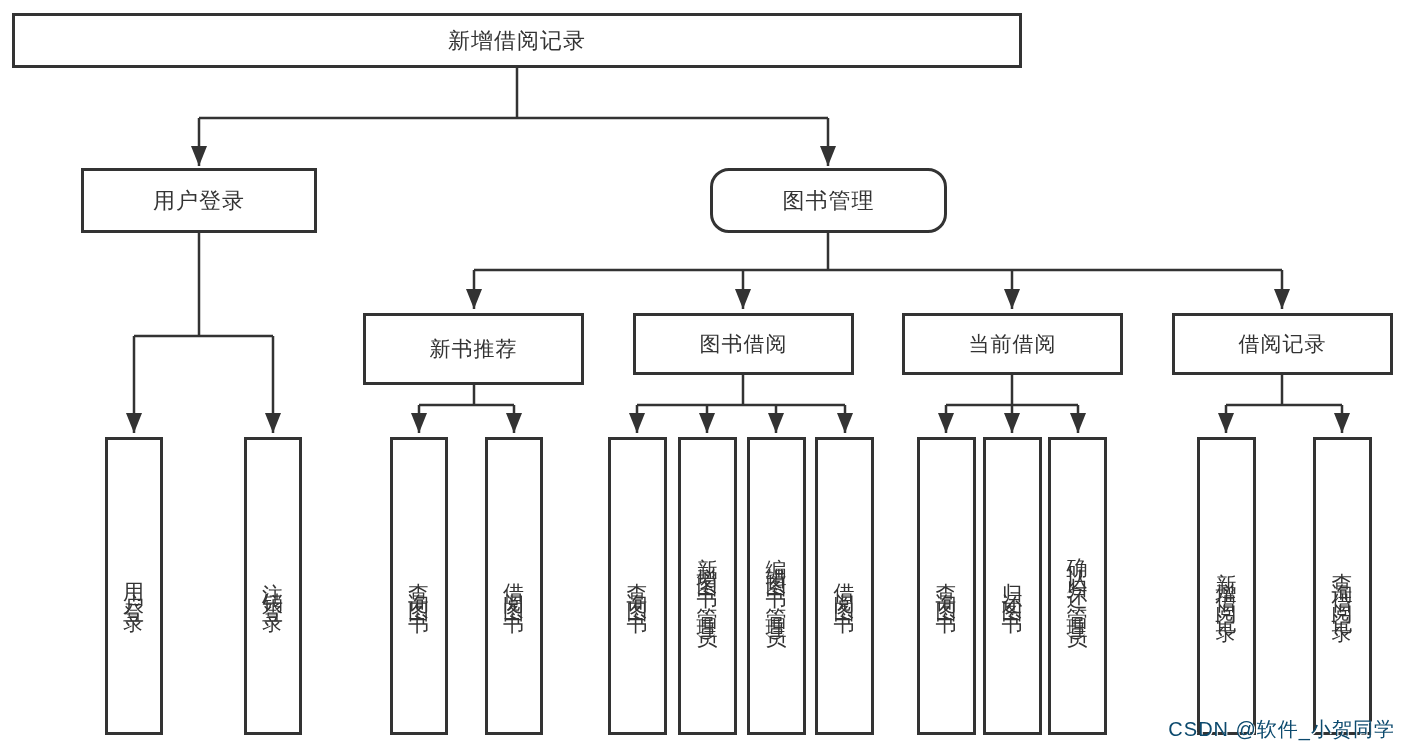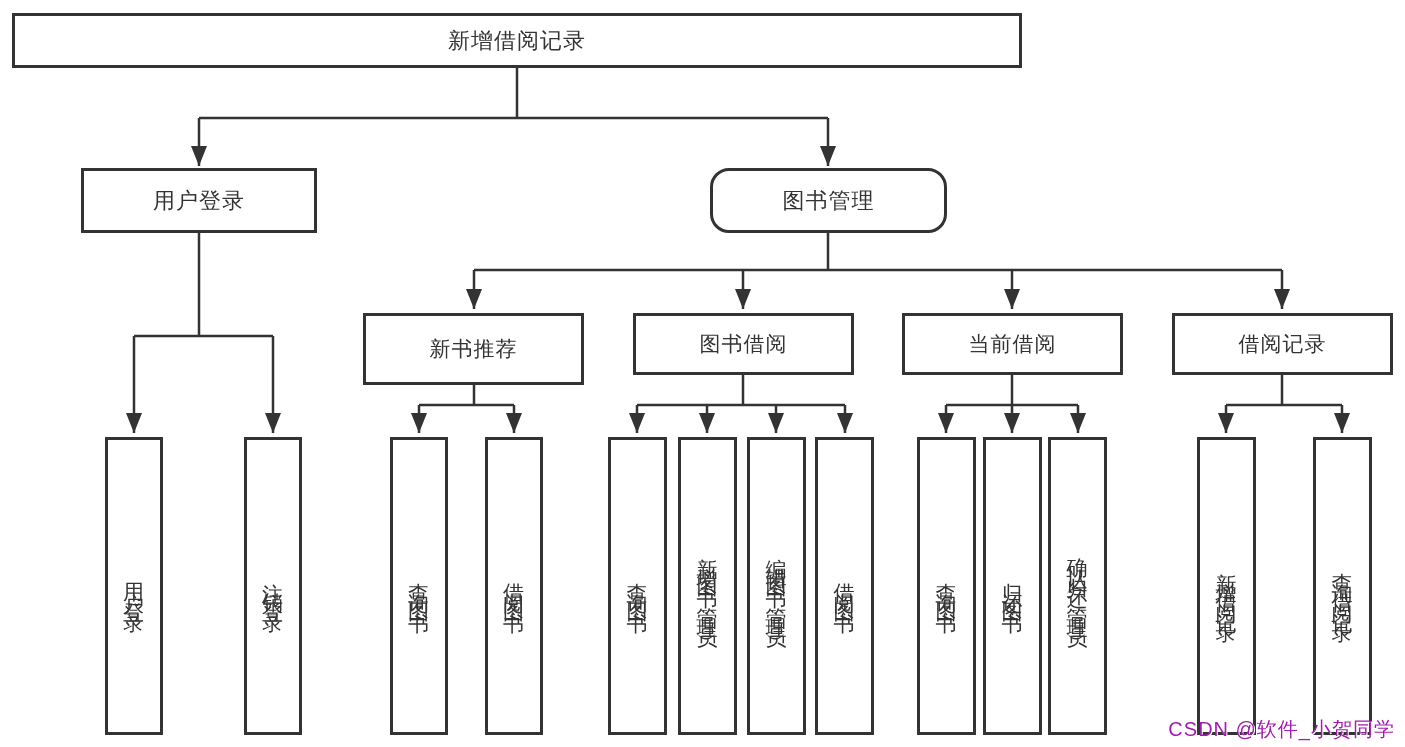--- a/index.html
+++ b/index.html
@@ -56,21 +56,21 @@
     line-height: 1;
     letter-spacing: 10px;
     color: #333333;
     white-space: nowrap;
   }
   #watermark {
     position: absolute;
     right: 10px;
     bottom: 4px;
     font-size: 20px;
-    color: #a21caf;
+    color: #0c4a6e;
     text-shadow: 1px 1px 0 #ffffff;
     letter-spacing: 1px;
     z-index: 3;
   }
 </style>
 </head>
 <body>
 
 <div id="canvas">
 

